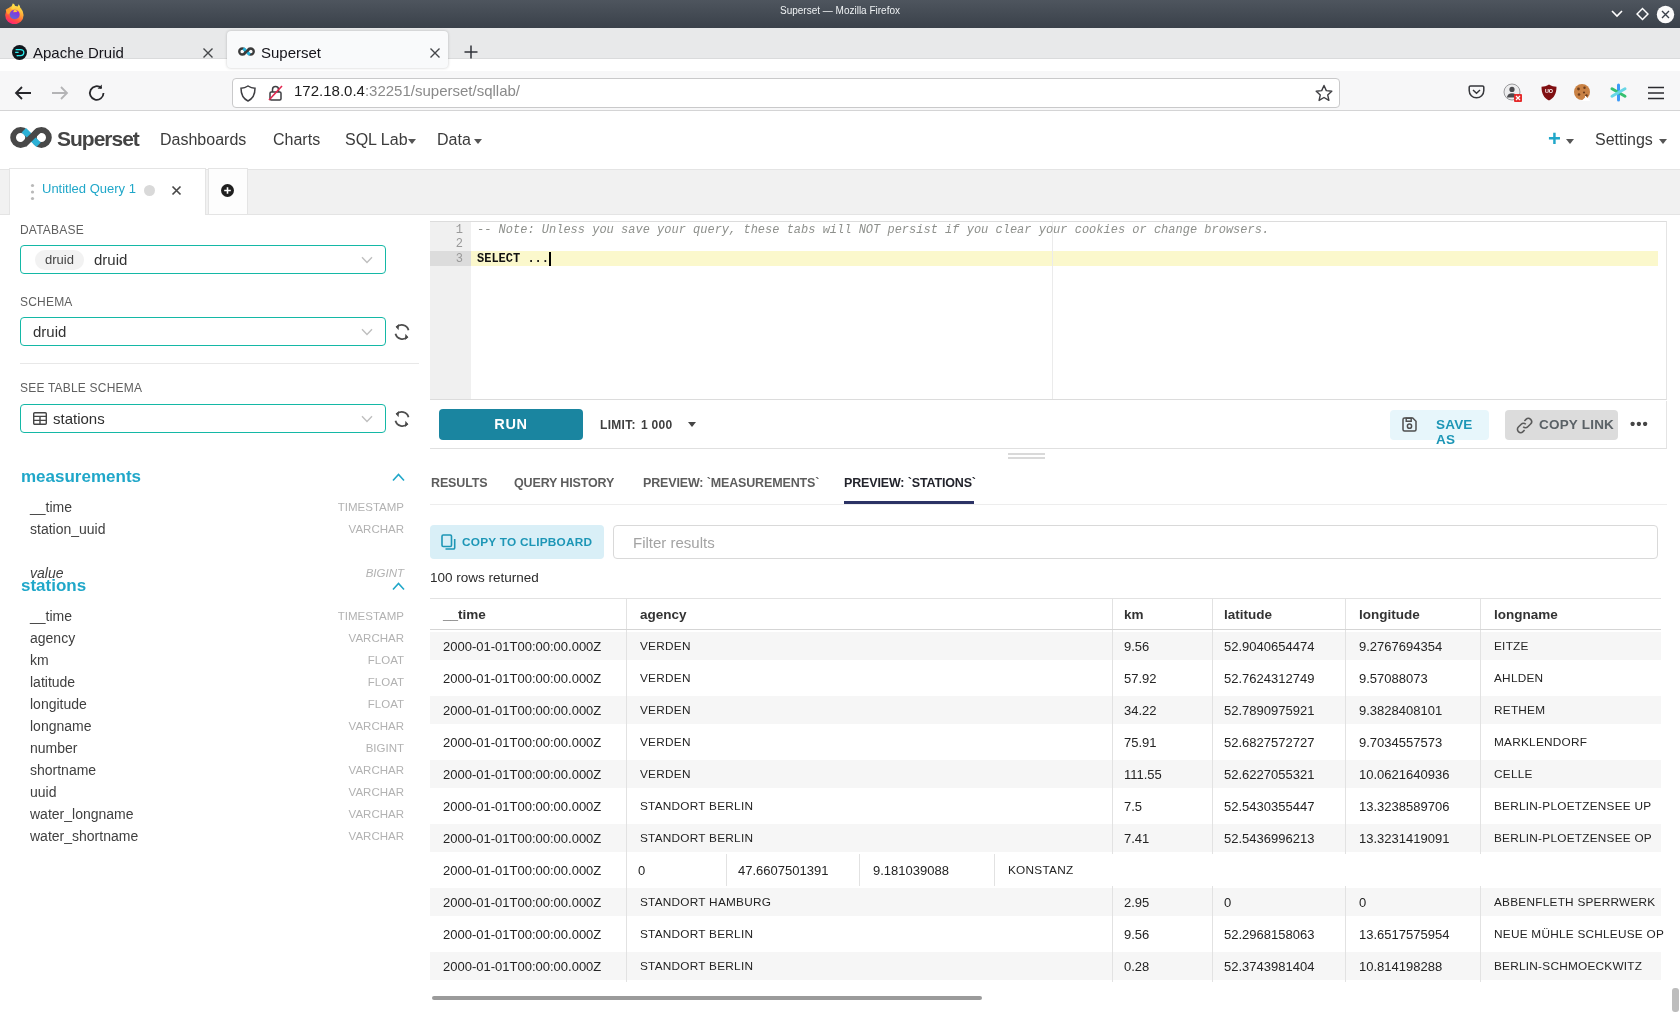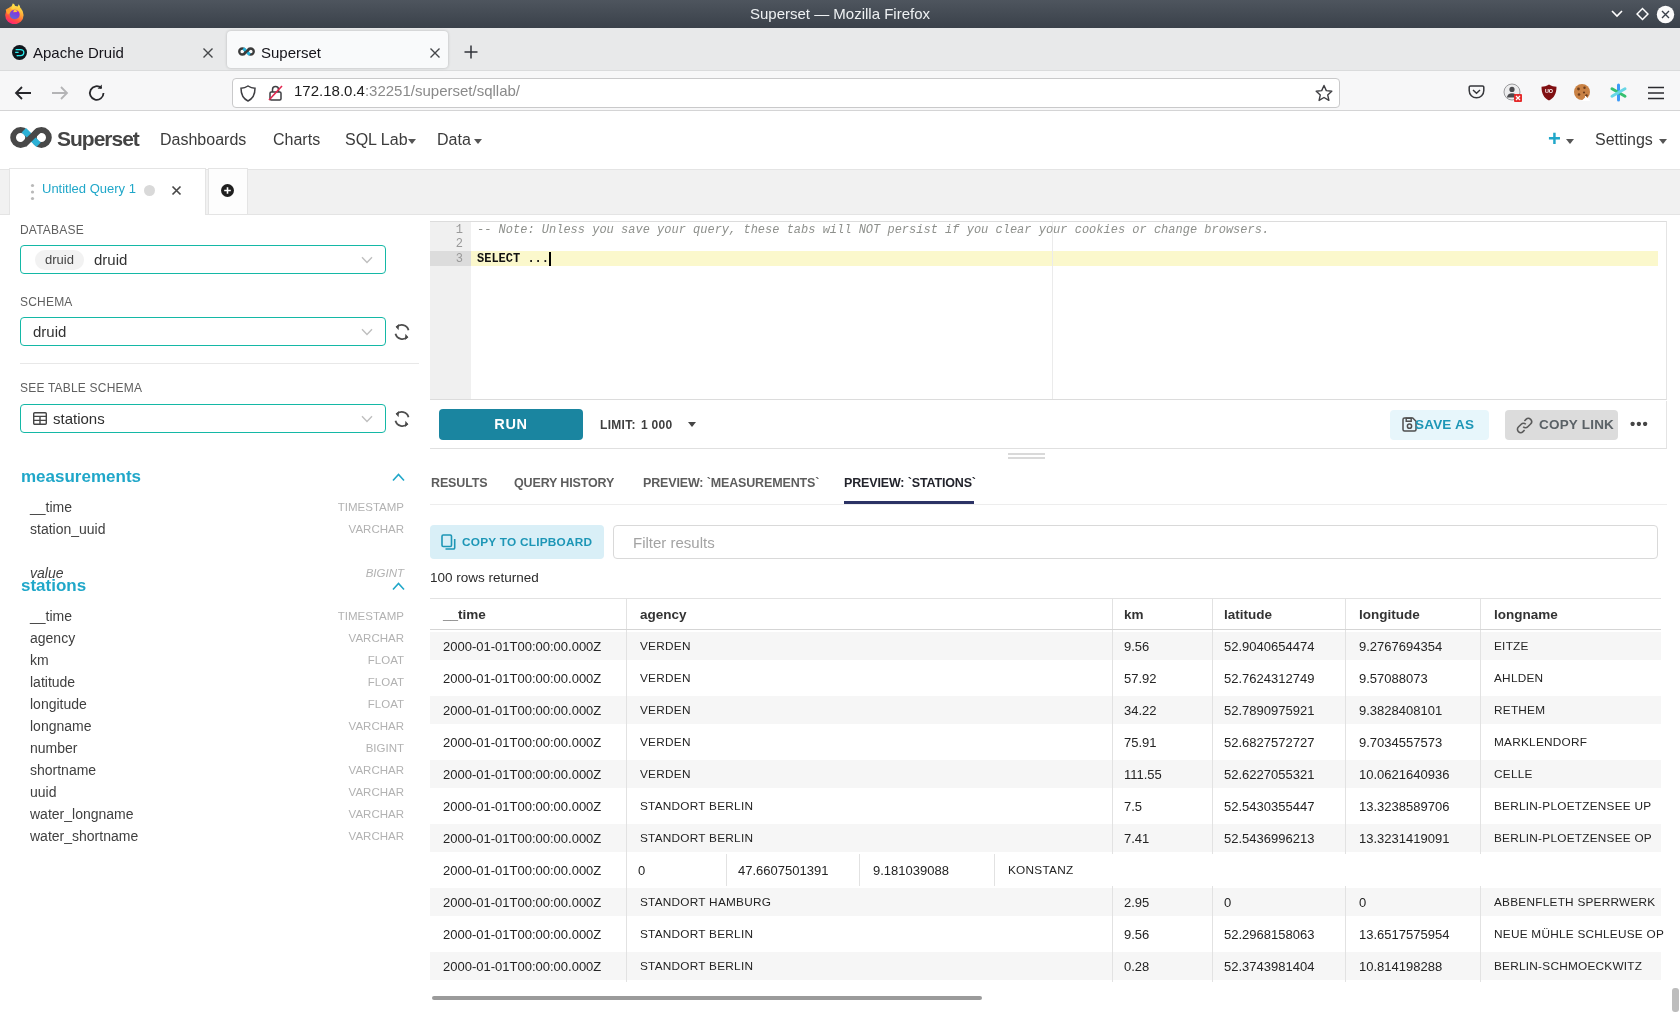--- a/index.html
+++ b/index.html
@@ -3,21 +3,21 @@
 <meta charset="utf-8">
 <style>
 * { margin:0; padding:0; box-sizing:border-box; }
 html,body { width:1680px; height:1012px; overflow:hidden; }
 body { font-family:"Liberation Sans", sans-serif; }
 #screen { position:relative; width:1680px; height:1012px; background:#fff; overflow:hidden; }
 .abs { position:absolute; }
 
 
 #titlebar { left:0; top:0; width:1680px; height:28px; background:linear-gradient(#4e555e,#3a414a); }
-#tabbar { left:0; top:28px; width:1680px; height:43px; background:#e8e9ea; border-bottom:1px solid #dadbdc; }
+#tabbar { left:0; top:28px; width:1680px; height:31px; background:#e8e9ea; border-bottom:1px solid #dadbdc; }
 #urlbar { left:0; top:71px; width:1680px; height:40px; background:#f7f7f8; border-bottom:1px solid #d4d4d5; }
 
 
 .navlink { top:131px; font-size:16px; color:#3b3b3b; }
 .caret { width:0; height:0; border-left:4.5px solid transparent; border-right:4.5px solid transparent; border-top:5px solid #555; }
 
 
 .label { font-size:12px; color:#5f5f5f; letter-spacing:0.2px; }
 .selbox { left:20px; width:366px; height:29px; background:#fff; border:1px solid #14b8a6; border-radius:4px; }
 .schemahdr { font-size:17px; font-weight:bold; color:#20a7c9; }
@@ -41,21 +41,21 @@
 .trow:not(.thead) .c1, .trow:not(.thead) .c5 { font-size:11.8px; letter-spacing:0.25px; }
 .c2, .c3 { padding-left:11px !important; }
 .c0 { width:196px; } .c1 { width:486px; } .c2 { width:100px; } .c3 { width:133px; } .c4 { width:135px; } .c5 { width:181px; }
 .zebra { background:#f6f6f6; box-shadow:inset 0 2px 0 #fff, inset 0 -2px 0 #fff; }
 </style>
 </head>
 <body>
 <div id="screen">
 
   <div id="titlebar" class="abs">
-    <div class="abs" style="width:100%; text-align:center; top:5px; color:#eef1f3; font-size:15px;">Superset — Mozilla Firefox</div>
+    <div class="abs" style="width:100%; text-align:center; top:5px; color:#eef1f3; font-size:10px;">Superset — Mozilla Firefox</div>
     <svg class="abs" style="left:4px; top:3px;" width="21" height="21" viewBox="0 0 21 21">
       <defs>
         <linearGradient id="ffO" x1="0.85" y1="0.05" x2="0.35" y2="1">
           <stop offset="0" stop-color="#ffe94d"></stop>
             <stop offset="0.38" stop-color="#ffa436"></stop>
             <stop offset="0.72" stop-color="#ff4f3e"></stop>
             <stop offset="1" stop-color="#ff1f7a"></stop>
         </linearGradient>
         <linearGradient id="ffP" x1="0.75" y1="0.1" x2="0.3" y2="0.95">
           <stop offset="0" stop-color="#8f27e0"></stop>
@@ -295,21 +295,21 @@
     <div class="abs" style="left:9px; top:8px; width:144px; height:31px; background:#1a85a0; border-radius:4px; color:#fff; font-size:14.5px; font-weight:bold; text-align:center; line-height:31px; letter-spacing:0.7px;">RUN</div>
     <div class="abs" style="left:170px; top:17px; font-size:12px; font-weight:600; color:#3f3f3f; letter-spacing:0.3px;">LIMIT:</div>
     <div class="abs" style="left:211px; top:17px; font-size:12px; font-weight:600; color:#3f3f3f; letter-spacing:0.3px;">1 000</div>
     <div class="abs caret" style="left:258px; top:21px; border-top-color:#454545;"></div>
     <div class="abs" style="left:960px; top:9px; width:99px; height:30px; background:#e7f6fb; border-radius:4px;">
       <svg class="abs" style="left:11px; top:6px;" width="17" height="17" viewBox="0 0 17 17">
           <path d="M2,3.5 a1.5,1.5 0 0 1 1.5,-1.5 h8.2 L15,5.3 V13.5 a1.5,1.5 0 0 1 -1.5,1.5 h-10 A1.5,1.5 0 0 1 2,13.5 Z" stroke="#4f4f4f" stroke-width="1.5" fill="none"></path>
           <circle cx="8.5" cy="10.2" r="2.1" stroke="#4f4f4f" stroke-width="1.5" fill="none"></circle>
           <path d="M5.2,2.2 h5 v3 h-5 z" stroke="#4f4f4f" stroke-width="1.4" fill="none"></path>
         </svg>
-      <div class="abs" style="left:25px; top:7px; font-size:13.5px; font-weight:bold; color:#1d96b6; letter-spacing:0.2px;">SAVE AS</div>
+      <div class="abs" style="left:46px; top:7px; font-size:13.5px; font-weight:bold; color:#1d96b6; letter-spacing:0.2px;">SAVE AS</div>
     </div>
     <div class="abs" style="left:1075px; top:9px; width:113px; height:30px; background:#dcdcdc; border-radius:4px;">
       <svg class="abs" style="left:11px; top:7px;" width="17" height="17" viewBox="0 0 17 17">
           <g stroke="#5a5a5a" stroke-width="1.6" fill="none">
             <path d="M7.2,9.8 a3.2,3.2 0 0 0 4.6,0 l2.8,-2.8 a3.2,3.2 0 0 0 -4.6,-4.6 l-1.6,1.6"></path>
             <path d="M9.8,7.2 a3.2,3.2 0 0 0 -4.6,0 L2.4,10 a3.2,3.2 0 0 0 4.6,4.6 l1.6,-1.6"></path>
           </g>
         </svg>
       <div class="abs" style="left:34px; top:7px; font-size:13.5px; font-weight:bold; color:#5a6166; letter-spacing:0.2px;">COPY LINK</div>
     </div>

